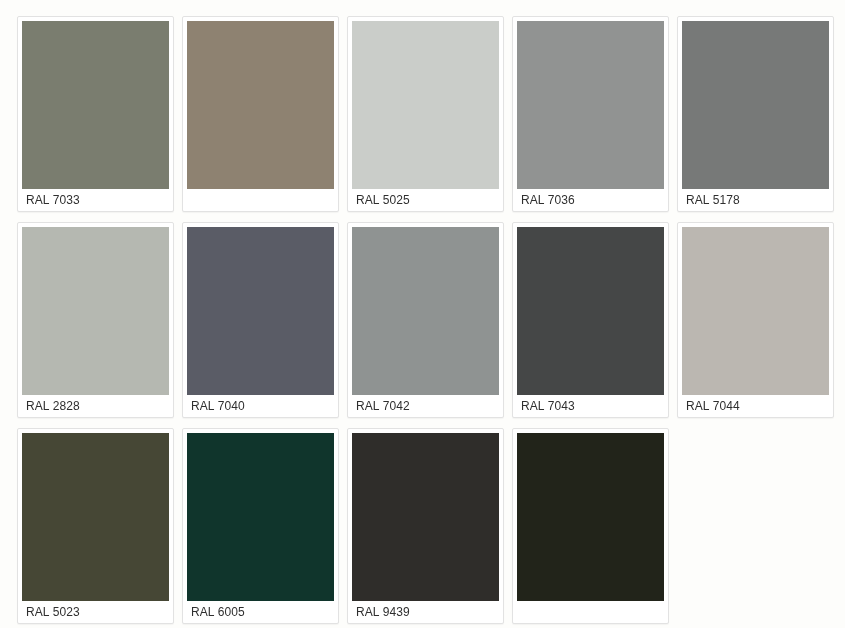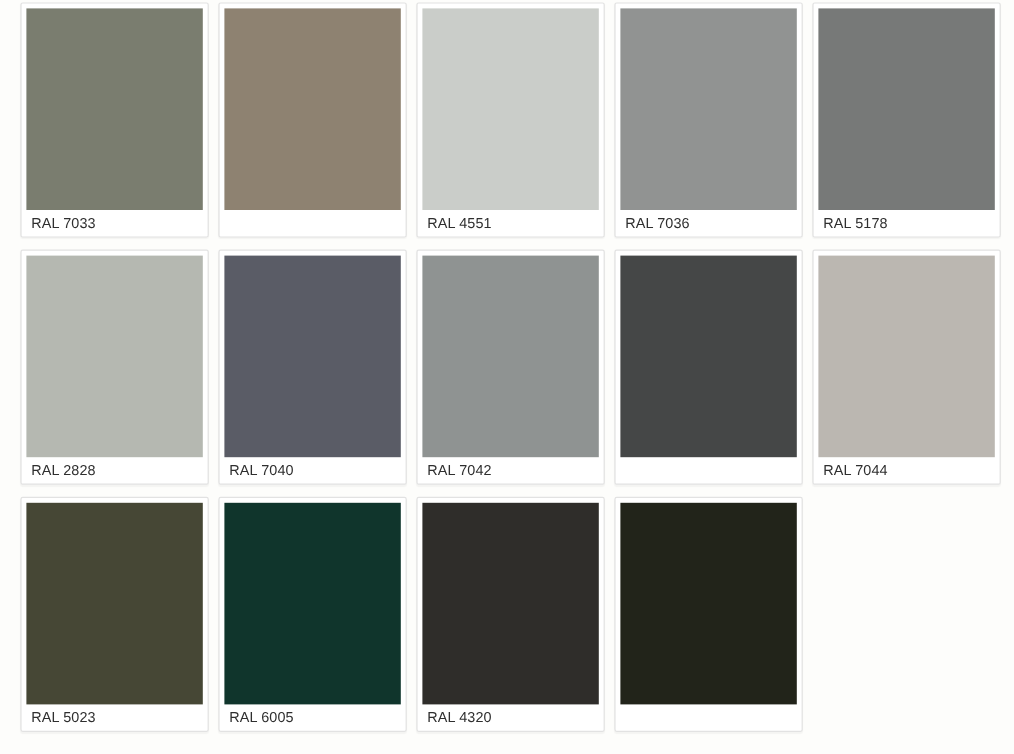--- a/index.html
+++ b/index.html
@@ -10,21 +10,21 @@
     width: 845px;
     height: 628px;
     background: #fdfdfb;
     font-family: "Liberation Sans", sans-serif;
     overflow: hidden;
   }
 
   #swatch-grid {
     box-sizing: border-box;
     width: 845px;
-    padding: 2px 0 0 17px;
+    padding: 16px 0 0 17px;
     display: grid;
     grid-template-columns: repeat(5, 157px);
     grid-auto-rows: 196px;
     column-gap: 8px;
     row-gap: 10px;
   }
 
   .swatch-card {
     box-sizing: border-box;
     width: 157px;
@@ -62,21 +62,21 @@
 <div id="swatch-grid">
     <div class="swatch-card">
       <div class="swatch-color" style="background-color: rgb(122, 125, 111);"></div>
       <div class="swatch-label">RAL 7033</div>
     </div>
     <div class="swatch-card">
       <div class="swatch-color" style="background-color: rgb(142, 130, 113);"></div>
     </div>
     <div class="swatch-card">
       <div class="swatch-color" style="background-color: rgb(202, 205, 201);"></div>
-      <div class="swatch-label">RAL 4551</div>
+      <div class="swatch-label">RAL 5025</div>
     </div>
     <div class="swatch-card">
       <div class="swatch-color" style="background-color: rgb(145, 147, 146);"></div>
       <div class="swatch-label">RAL 7036</div>
     </div>
     <div class="swatch-card">
       <div class="swatch-color" style="background-color: rgb(119, 121, 120);"></div>
       <div class="swatch-label">RAL 5178</div>
     </div>
     <div class="swatch-card">
@@ -86,33 +86,34 @@
     <div class="swatch-card">
       <div class="swatch-color" style="background-color: rgb(90, 92, 102);"></div>
       <div class="swatch-label">RAL 7040</div>
     </div>
     <div class="swatch-card">
       <div class="swatch-color" style="background-color: rgb(143, 147, 146);"></div>
       <div class="swatch-label">RAL 7042</div>
     </div>
     <div class="swatch-card">
       <div class="swatch-color" style="background-color: rgb(69, 71, 71);"></div>
+      <div class="swatch-label">RAL 7043</div>
     </div>
     <div class="swatch-card">
       <div class="swatch-color" style="background-color: rgb(187, 183, 177);"></div>
       <div class="swatch-label">RAL 7044</div>
     </div>
     <div class="swatch-card">
       <div class="swatch-color" style="background-color: rgb(70, 71, 53);"></div>
       <div class="swatch-label">RAL 5023</div>
     </div>
     <div class="swatch-card">
       <div class="swatch-color" style="background-color: rgb(16, 53, 44);"></div>
       <div class="swatch-label">RAL 6005</div>
     </div>
     <div class="swatch-card">
       <div class="swatch-color" style="background-color: rgb(47, 45, 42);"></div>
-      <div class="swatch-label">RAL 4320</div>
+      <div class="swatch-label">RAL 9439</div>
     </div>
     <div class="swatch-card">
       <div class="swatch-color" style="background-color: rgb(34, 36, 26);"></div>
     </div>
   </div>
 
 </body></html>

